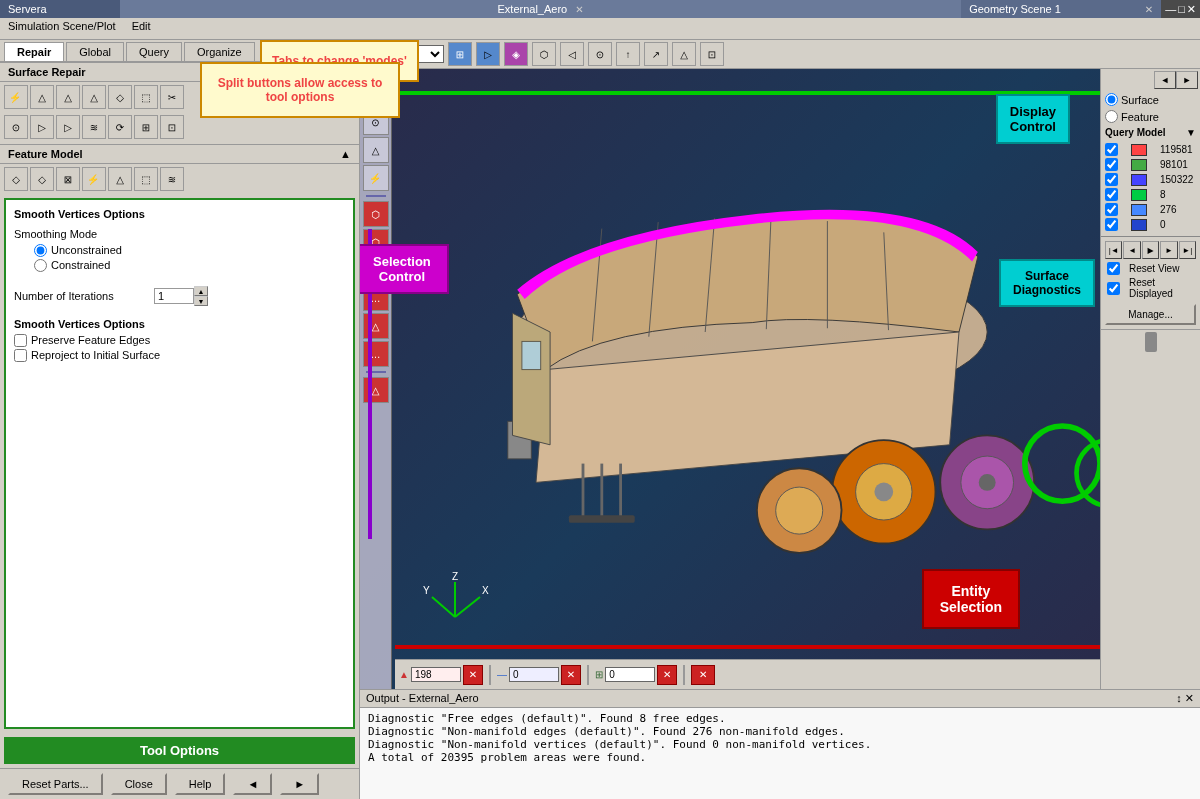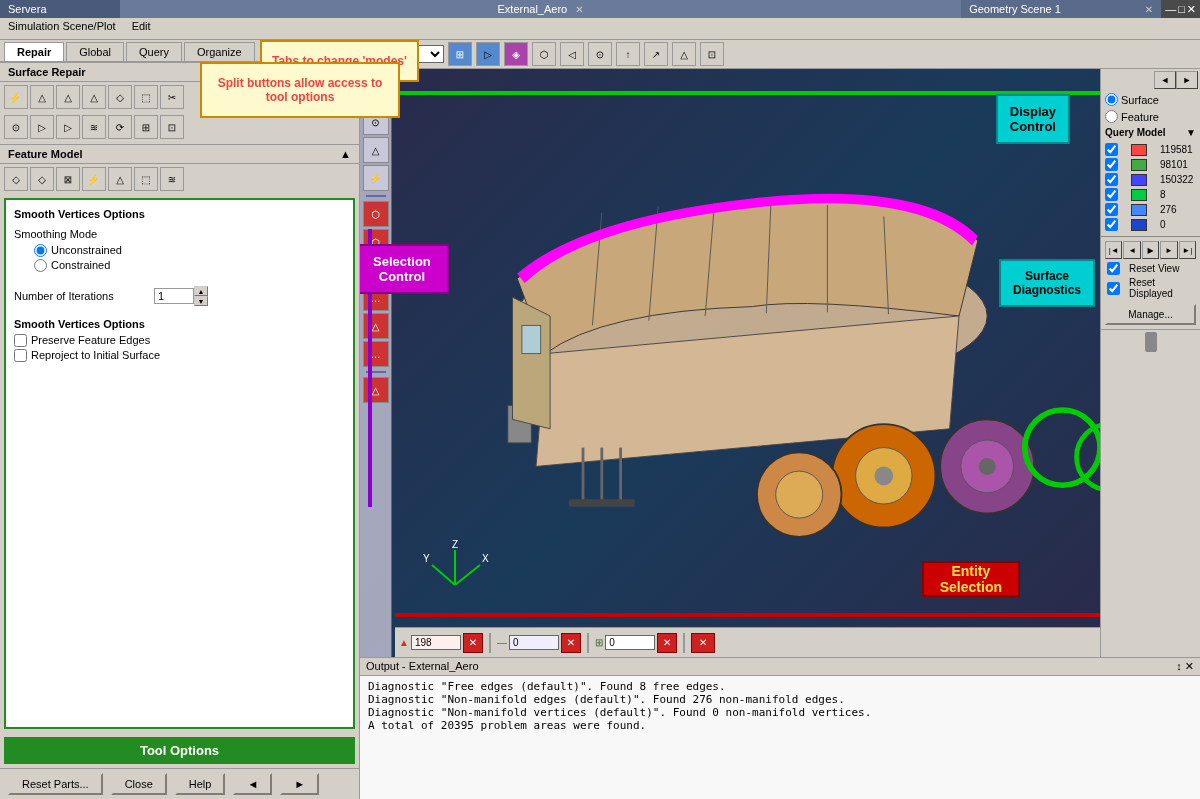--- a/index.html
+++ b/index.html
@@ -19,21 +19,21 @@
 
     
     .section-header { background: #d4d0c8; padding: 3px 8px; display: flex; align-items: center; justify-content: space-between; border-top: 1px solid #999; border-bottom: 1px solid #999; font-weight: bold; font-size: 11px; }
     .toolbar-row { display: flex; align-items: center; padding: 3px 4px; gap: 2px; background: #d4d0c8; }
     .tool-btn { width: 24px; height: 24px; border: 1px solid #999; background: #d4d0c8; cursor: pointer; display: inline-flex; align-items: center; justify-content: center; font-size: 10px; }
 
     
     .annotation-yellow { background: #fffacd; border: 2px solid #cc8800; padding: 12px 10px; font-size: 13px; font-weight: bold; color: #ef4444; text-align: center; }
     .annotation-cyan { background: #00ced1; border: 2px solid #008b8b; padding: 8px 12px; font-size: 13px; font-weight: bold; color: #000000; text-align: center; }
     .annotation-magenta { background: #cc00cc; border: 2px solid #880088; padding: 8px 16px; font-size: 14px; font-weight: bold; color: white; text-align: center; }
-    .annotation-red { background: #cc0000; border: 2px solid #880000; padding: 0 16px; font-size: 14px; font-weight: bold; color: #fde047; text-align: center; }
+    .annotation-red { background: #cc0000; border: 2px solid #880000; padding: 12px 16px; font-size: 14px; font-weight: bold; color: #ffffff; text-align: center; }
 
     
     .options-panel { border: 2px solid #228B22; background: white; margin: 4px; padding: 8px; flex: 1; }
     .options-title { font-weight: bold; margin-bottom: 8px; }
     .options-row { margin: 4px 0; display: flex; align-items: center; }
     .options-label { width: 140px; font-size: 11px; }
     .options-sub { margin-left: 20px; margin-top: 4px; }
     .radio-row { display: flex; align-items: flex-start; gap: 4px; margin: 2px 0; }
     input[type=radio] { cursor: pointer; }
     input[type=checkbox] { cursor: pointer; }
@@ -42,21 +42,21 @@
     .tool-options-bar { background: #228B22; color: white; text-align: center; padding: 6px; font-weight: bold; font-size: 13px; margin: 4px; }
     .center-toolbar { background: #d4d0c8; padding: 2px 4px; display: flex; align-items: center; gap: 4px; border-bottom: 1px solid #999; }
     
     
     .viewport { flex: 1; background: linear-gradient(135deg, #2a2a4a 0%, #1a3a5a 50%, #2a2a4a 100%); position: relative; overflow: hidden; }
     
     
     .right-panel { width: 100px; background: #d4d0c8; border-left: 1px solid #999; display: flex; flex-direction: column; }
     
     
-    .output-panel { height: 142px; background: #f5f5f5; border-top: 1px solid #999; display: flex; flex-direction: column; }
+    .output-panel { height: 110px; background: #f5f5f5; border-top: 1px solid #999; display: flex; flex-direction: column; }
     .output-header { background: #d4d0c8; padding: 2px 6px; display: flex; justify-content: space-between; border-bottom: 1px solid #999; font-size: 11px; }
     .output-content { flex: 1; overflow: auto; padding: 4px 8px; font-size: 11px; font-family: monospace; background: #f8f8f8; }
 
     
     .bottom-bar { background: #d4d0c8; padding: 4px 8px; display: flex; gap: 8px; border-top: 1px solid #999; }
     .btn { padding: 3px 12px; border: 2px outset #d4d0c8; background: #d4d0c8; cursor: pointer; font-size: 11px; }
     
     
     .viewport-side-toolbar { position: absolute; left: 0; top: 0; bottom: 0; width: 32px; background: rgba(180, 180, 200, 0.9); display: flex; flex-direction: column; align-items: center; padding: 4px 2px; gap: 2px; border-right: 1px solid #666; }
     .vp-btn { width: 26px; height: 26px; background: #c8c8d8; border: 1px solid #888; cursor: pointer; display: flex; align-items: center; justify-content: center; font-size: 10px; }

